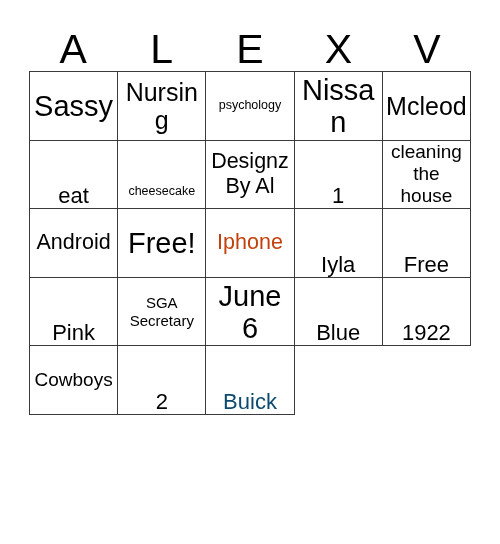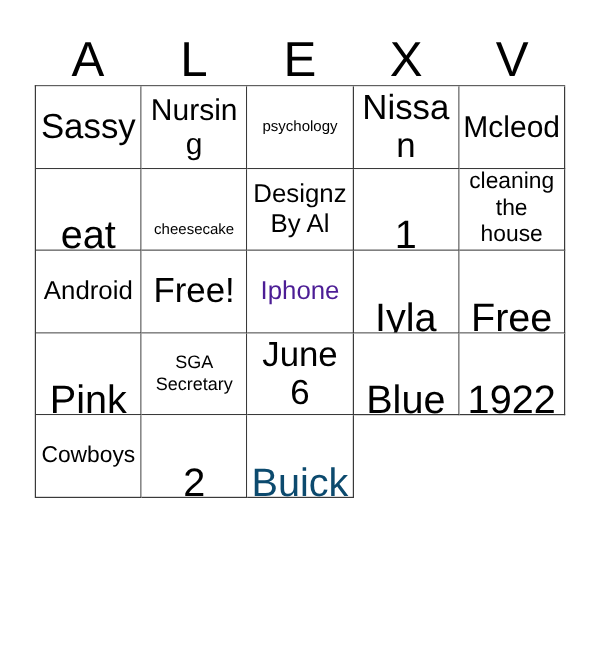--- a/index.html
+++ b/index.html
@@ -80,21 +80,21 @@
     word-break: break-word;
   }
 
   
   .fs-xs   { font-size: 12.5px; line-height: 15px; }
   .fs-sm   { font-size: 15px;   line-height: 18px; }
   .fs-md   { font-size: 19px;   line-height: 22px; }
   .fs-lg   { font-size: 21.5px; line-height: 25px; }
   .fs-xl   { font-size: 25px;   line-height: 28px; }
   .fs-xxl  { font-size: 29px;   line-height: 32px; }
-  .fs-huge { font-size: 33px;   line-height: 36px; margin-top: 43px; }
+  .fs-huge { font-size: 22px;   line-height: 36px; margin-top: 43px; }
 </style>
 </head>
 <body>
 
 <div id="bingo-card" style="background: rgb(255, 255, 255);">
 
   <div id="header-row">
     <div class="header-letter" style="color: rgb(0, 0, 0);">A</div>
     <div class="header-letter" style="color: rgb(0, 0, 0);">L</div>
     <div class="header-letter" style="color: rgb(0, 0, 0);">E</div>
@@ -139,21 +139,21 @@
 house</span>
     </div>
 
     <div class="bingo-cell" style="border-right-color: rgb(58, 58, 58); border-bottom-color: rgb(58, 58, 58); background: rgb(255, 255, 255);">
       <span class="cell-text fs-lg" style="color: rgb(0, 0, 0);">Android</span>
     </div>
     <div class="bingo-cell" style="border-right-color: rgb(58, 58, 58); border-bottom-color: rgb(58, 58, 58); background: rgb(255, 255, 255);">
       <span class="cell-text fs-xxl" style="color: rgb(0, 0, 0);">Free!</span>
     </div>
     <div class="bingo-cell" style="border-right-color: rgb(58, 58, 58); border-bottom-color: rgb(58, 58, 58); background: rgb(255, 255, 255);">
-      <span class="cell-text fs-lg" style="color: #4c1d95;">Iphone</span>
+      <span class="cell-text fs-lg" style="color: #c2410c;">Iphone</span>
     </div>
     <div class="bingo-cell" style="border-right-color: rgb(58, 58, 58); border-bottom-color: rgb(58, 58, 58); background: rgb(255, 255, 255);">
       <span class="cell-text fs-huge" style="color: rgb(0, 0, 0);">Iyla</span>
     </div>
 
     <div class="bingo-cell" style="border-right-color: rgb(58, 58, 58); border-bottom-color: rgb(58, 58, 58); background: rgb(255, 255, 255);">
       <span class="cell-text fs-huge" style="color: rgb(0, 0, 0);">Free</span>
     </div>
     <div class="bingo-cell" style="border-right-color: rgb(58, 58, 58); border-bottom-color: rgb(58, 58, 58); background: rgb(255, 255, 255);">
       <span class="cell-text fs-huge" style="color: rgb(0, 0, 0);">Pink</span>

